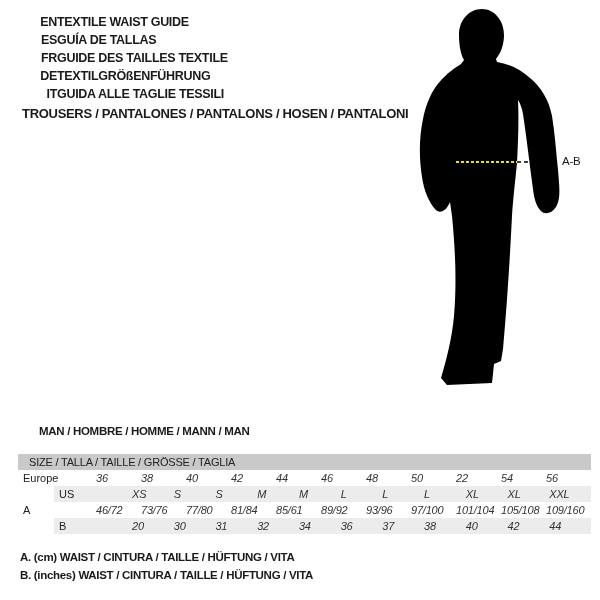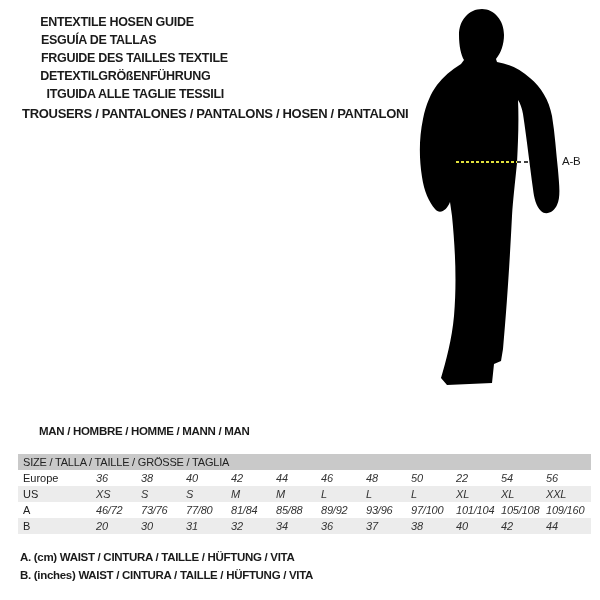--- a/index.html
+++ b/index.html
@@ -75,31 +75,31 @@
   .size-table {
     left: 18px;
     top: 454px;
     width: 573px;
     font-size: 11px;
   }
   .size-table-header {
     background: #c9c9c9;
     height: 16px;
     line-height: 16px;
-    padding-left: 5px;
+    padding-left: 11px;
     color: #222222;
     letter-spacing: -0.2px;
   }
   .size-row {
     display: grid;
     grid-template-columns: 78px repeat(11, 1fr);
     height: 16px;
     line-height: 16px;
   }
-  .size-row.stripe { background: #ececec; }
+  .size-row.stripe { background: #ececec; margin-left: 36px; }
   .size-row .row-label {
     padding-left: 5px;
     text-align: left;
     color: #222222;
   }
   .size-row .cell {
     color: #333333;
     letter-spacing: -0.2px;
     font-style: italic;
   }
@@ -117,21 +117,21 @@
     letter-spacing: -0.3px;
     white-space: nowrap;
   }
 </style>
 </head>
 <body>
 
 <div class="abs legend">
   <div class="legend-row">
     <span class="legend-code">EN</span>
-    <span class="legend-label">TEXTILE HOSEN GUIDE</span>
+    <span class="legend-label">TEXTILE WAIST GUIDE</span>
   </div>
   <div class="legend-row">
     <span class="legend-code">ES</span>
     <span class="legend-label">GUÍA DE TALLAS</span>
   </div>
   <div class="legend-row">
     <span class="legend-code">FR</span>
     <span class="legend-label">GUIDE DES TAILLES TEXTILE</span>
   </div>
   <div class="legend-row">
@@ -218,21 +218,21 @@
     <span class="cell">XL</span>
     <span class="cell">XXL</span>
   </div>
 
   <div class="size-row">
     <span class="row-label">A</span>
     <span class="cell">46/72</span>
     <span class="cell">73/76</span>
     <span class="cell">77/80</span>
     <span class="cell">81/84</span>
-    <span class="cell">85/88</span>
+    <span class="cell">85/61</span>
     <span class="cell">89/92</span>
     <span class="cell">93/96</span>
     <span class="cell">97/100</span>
     <span class="cell">101/104</span>
     <span class="cell">105/108</span>
     <span class="cell">109/160</span>
   </div>
 
   <div class="size-row stripe">
     <span class="row-label">B</span>

